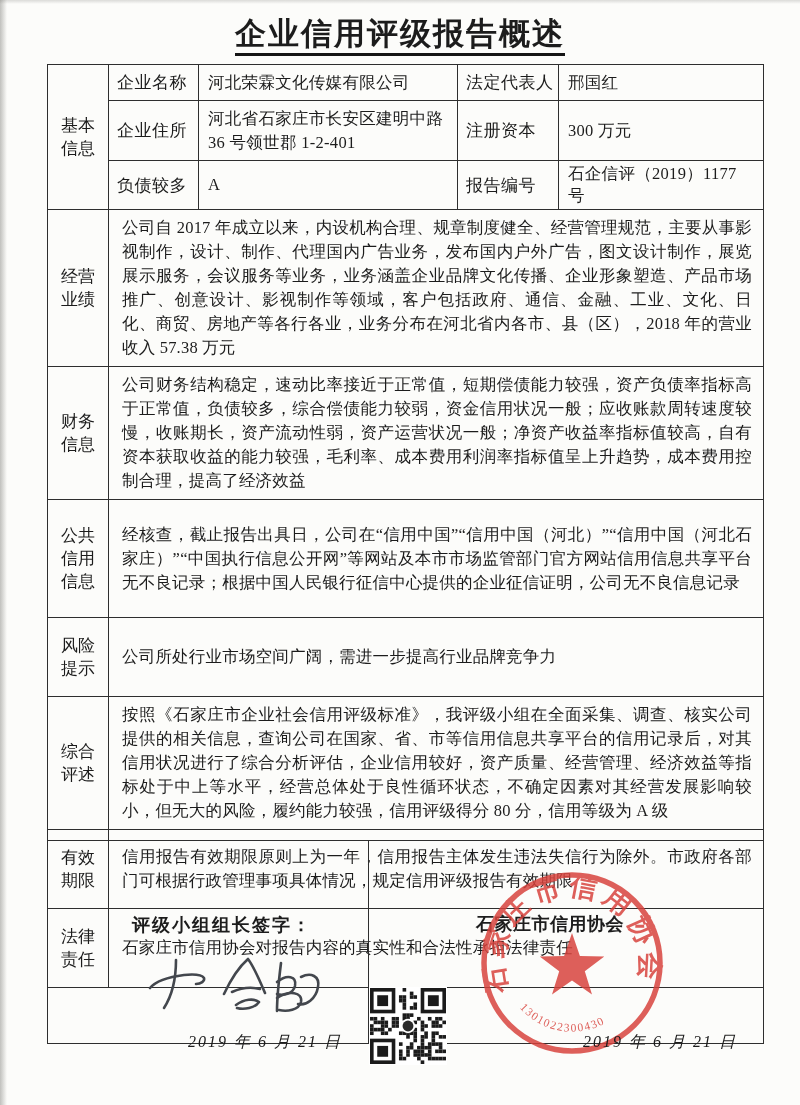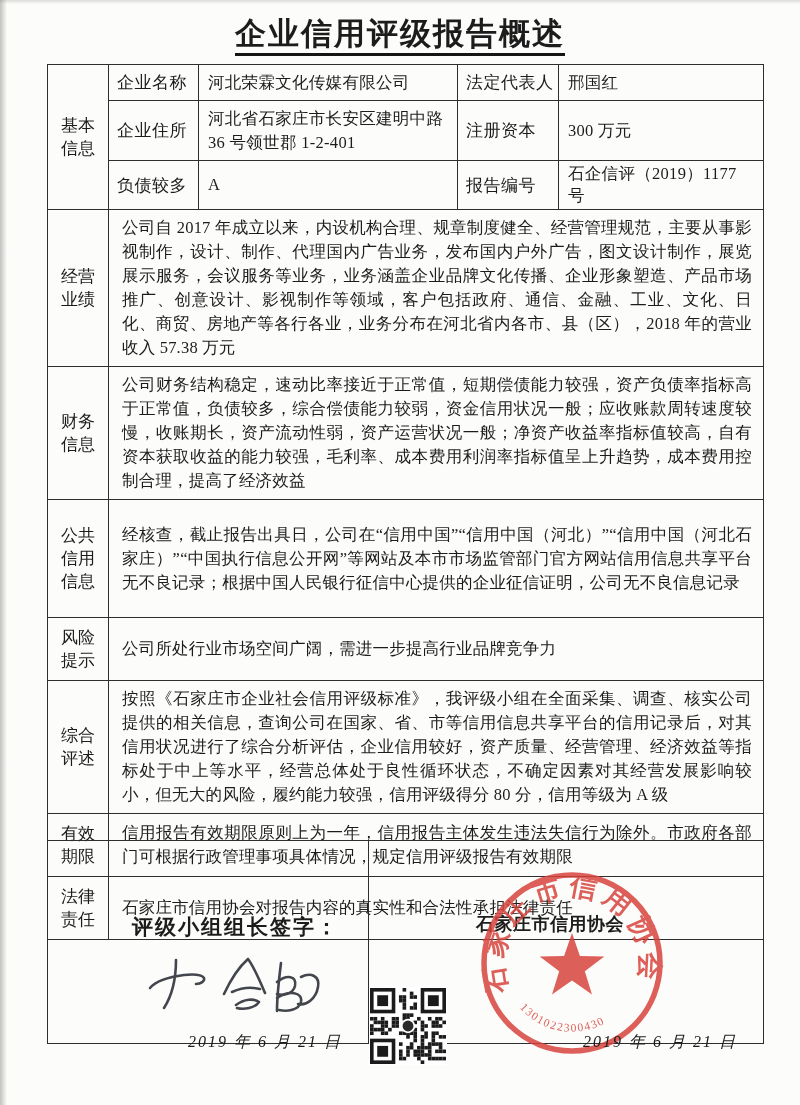--- a/index.html
+++ b/index.html
@@ -18,30 +18,30 @@
   .doc-title span{
     display:inline-block;font-size:31px;font-weight:bold;letter-spacing:2px;
     border-bottom:3px solid #151515;padding-bottom:1px;line-height:1.15;
   }
 
   table.grid{border-collapse:collapse;table-layout:fixed;}
   table.main{position:absolute;left:47px;top:64px;width:716px;}
   table.foot{position:absolute;left:47px;top:840px;width:716px;}
   .grid td{border:1.6px solid #2e2e2e;vertical-align:middle;font-size:16.5px;overflow:hidden;}
 
-  td.sec{text-align:center;font-size:17px;line-height:23px;padding:8px 11px;}
+  td.sec{text-align:center;font-size:17px;line-height:23px;padding:16px 11px;}
   td.lbl{padding:0 8px;font-size:17px;letter-spacing:.5px;white-space:nowrap;}
   td.val{padding:2px 9px;letter-spacing:.3px;}
   td.txt{padding:6px 11px 6px 13px;line-height:24px;text-align:justify;letter-spacing:.2px;}
   .pre{white-space:pre-line;line-height:24px;margin-left:48px;}
 
   td.fhead{ text-align:center;font-weight:bold;font-size:17px;letter-spacing:1px;height:30px;}
   td.fbody{height:200px;vertical-align:top;}
 
-  .leader-label{position:absolute;left:132px;top:913px;font-size:21px;font-weight:bold;letter-spacing:2px;}
+  .leader-label{position:absolute;left:132px;top:913px;font-size:18px;font-weight:bold;letter-spacing:2px;}
   .sig-svg{position:absolute;left:140px;top:948px;}
   .date{position:absolute;font-size:16px;letter-spacing:2px;white-space:nowrap;font-style:italic;}
   .date-left{left:188px;top:1032px;}
   .date-right{left:583px;top:1032px;}
   .org-printed{position:absolute;left:476px;top:912px;font-size:18px;font-weight:bold;letter-spacing:.5px;color:#1d1d1d;}
 
   .stamp{position:absolute;left:472px;top:863px;pointer-events:none;}
   .qr{position:absolute;left:369px;top:987px;background:#fff;padding:1px;}
 </style>
 </head>

